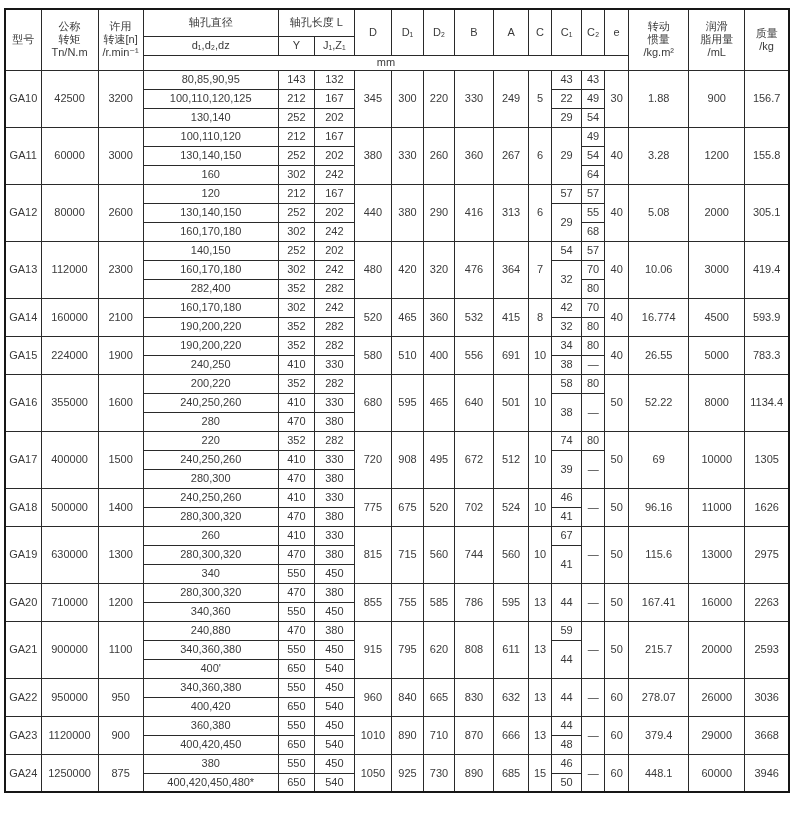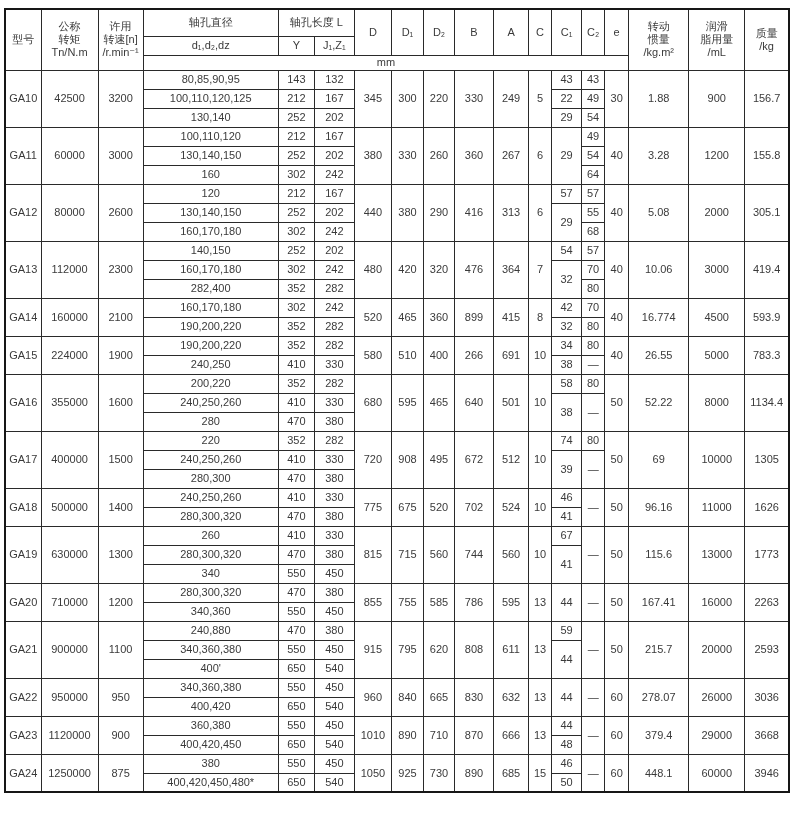--- a/index.html
+++ b/index.html
@@ -230,21 +230,21 @@
       <tr>
         <td rowspan="2">GA14</td>
         <td rowspan="2">160000</td>
         <td rowspan="2">2100</td>
         <td>160,170,180</td>
         <td>302</td>
         <td>242</td>
         <td rowspan="2">520</td>
         <td rowspan="2">465</td>
         <td rowspan="2">360</td>
-        <td rowspan="2">899</td>
+        <td rowspan="2">532</td>
         <td rowspan="2">415</td>
         <td rowspan="2">8</td>
         <td>42</td>
         <td>70</td>
         <td rowspan="2">40</td>
         <td rowspan="2">16.774</td>
         <td rowspan="2">4500</td>
         <td rowspan="2">593.9</td>
       </tr>
       <tr>
@@ -257,21 +257,21 @@
       <tr>
         <td rowspan="2">GA15</td>
         <td rowspan="2">224000</td>
         <td rowspan="2">1900</td>
         <td>190,200,220</td>
         <td>352</td>
         <td>282</td>
         <td rowspan="2">580</td>
         <td rowspan="2">510</td>
         <td rowspan="2">400</td>
-        <td rowspan="2">266</td>
+        <td rowspan="2">556</td>
         <td rowspan="2">691</td>
         <td rowspan="2">10</td>
         <td>34</td>
         <td>80</td>
         <td rowspan="2">40</td>
         <td rowspan="2">26.55</td>
         <td rowspan="2">5000</td>
         <td rowspan="2">783.3</td>
       </tr>
       <tr>
@@ -382,21 +382,21 @@
         <td rowspan="3">715</td>
         <td rowspan="3">560</td>
         <td rowspan="3">744</td>
         <td rowspan="3">560</td>
         <td rowspan="3">10</td>
         <td>67</td>
         <td rowspan="3">—</td>
         <td rowspan="3">50</td>
         <td rowspan="3">115.6</td>
         <td rowspan="3">13000</td>
-        <td rowspan="3">1773</td>
+        <td rowspan="3">2975</td>
       </tr>
       <tr>
         <td>280,300,320</td>
         <td>470</td>
         <td>380</td>
         <td rowspan="2">41</td>
       </tr>
       <tr>
         <td>340</td>
         <td>550</td>

